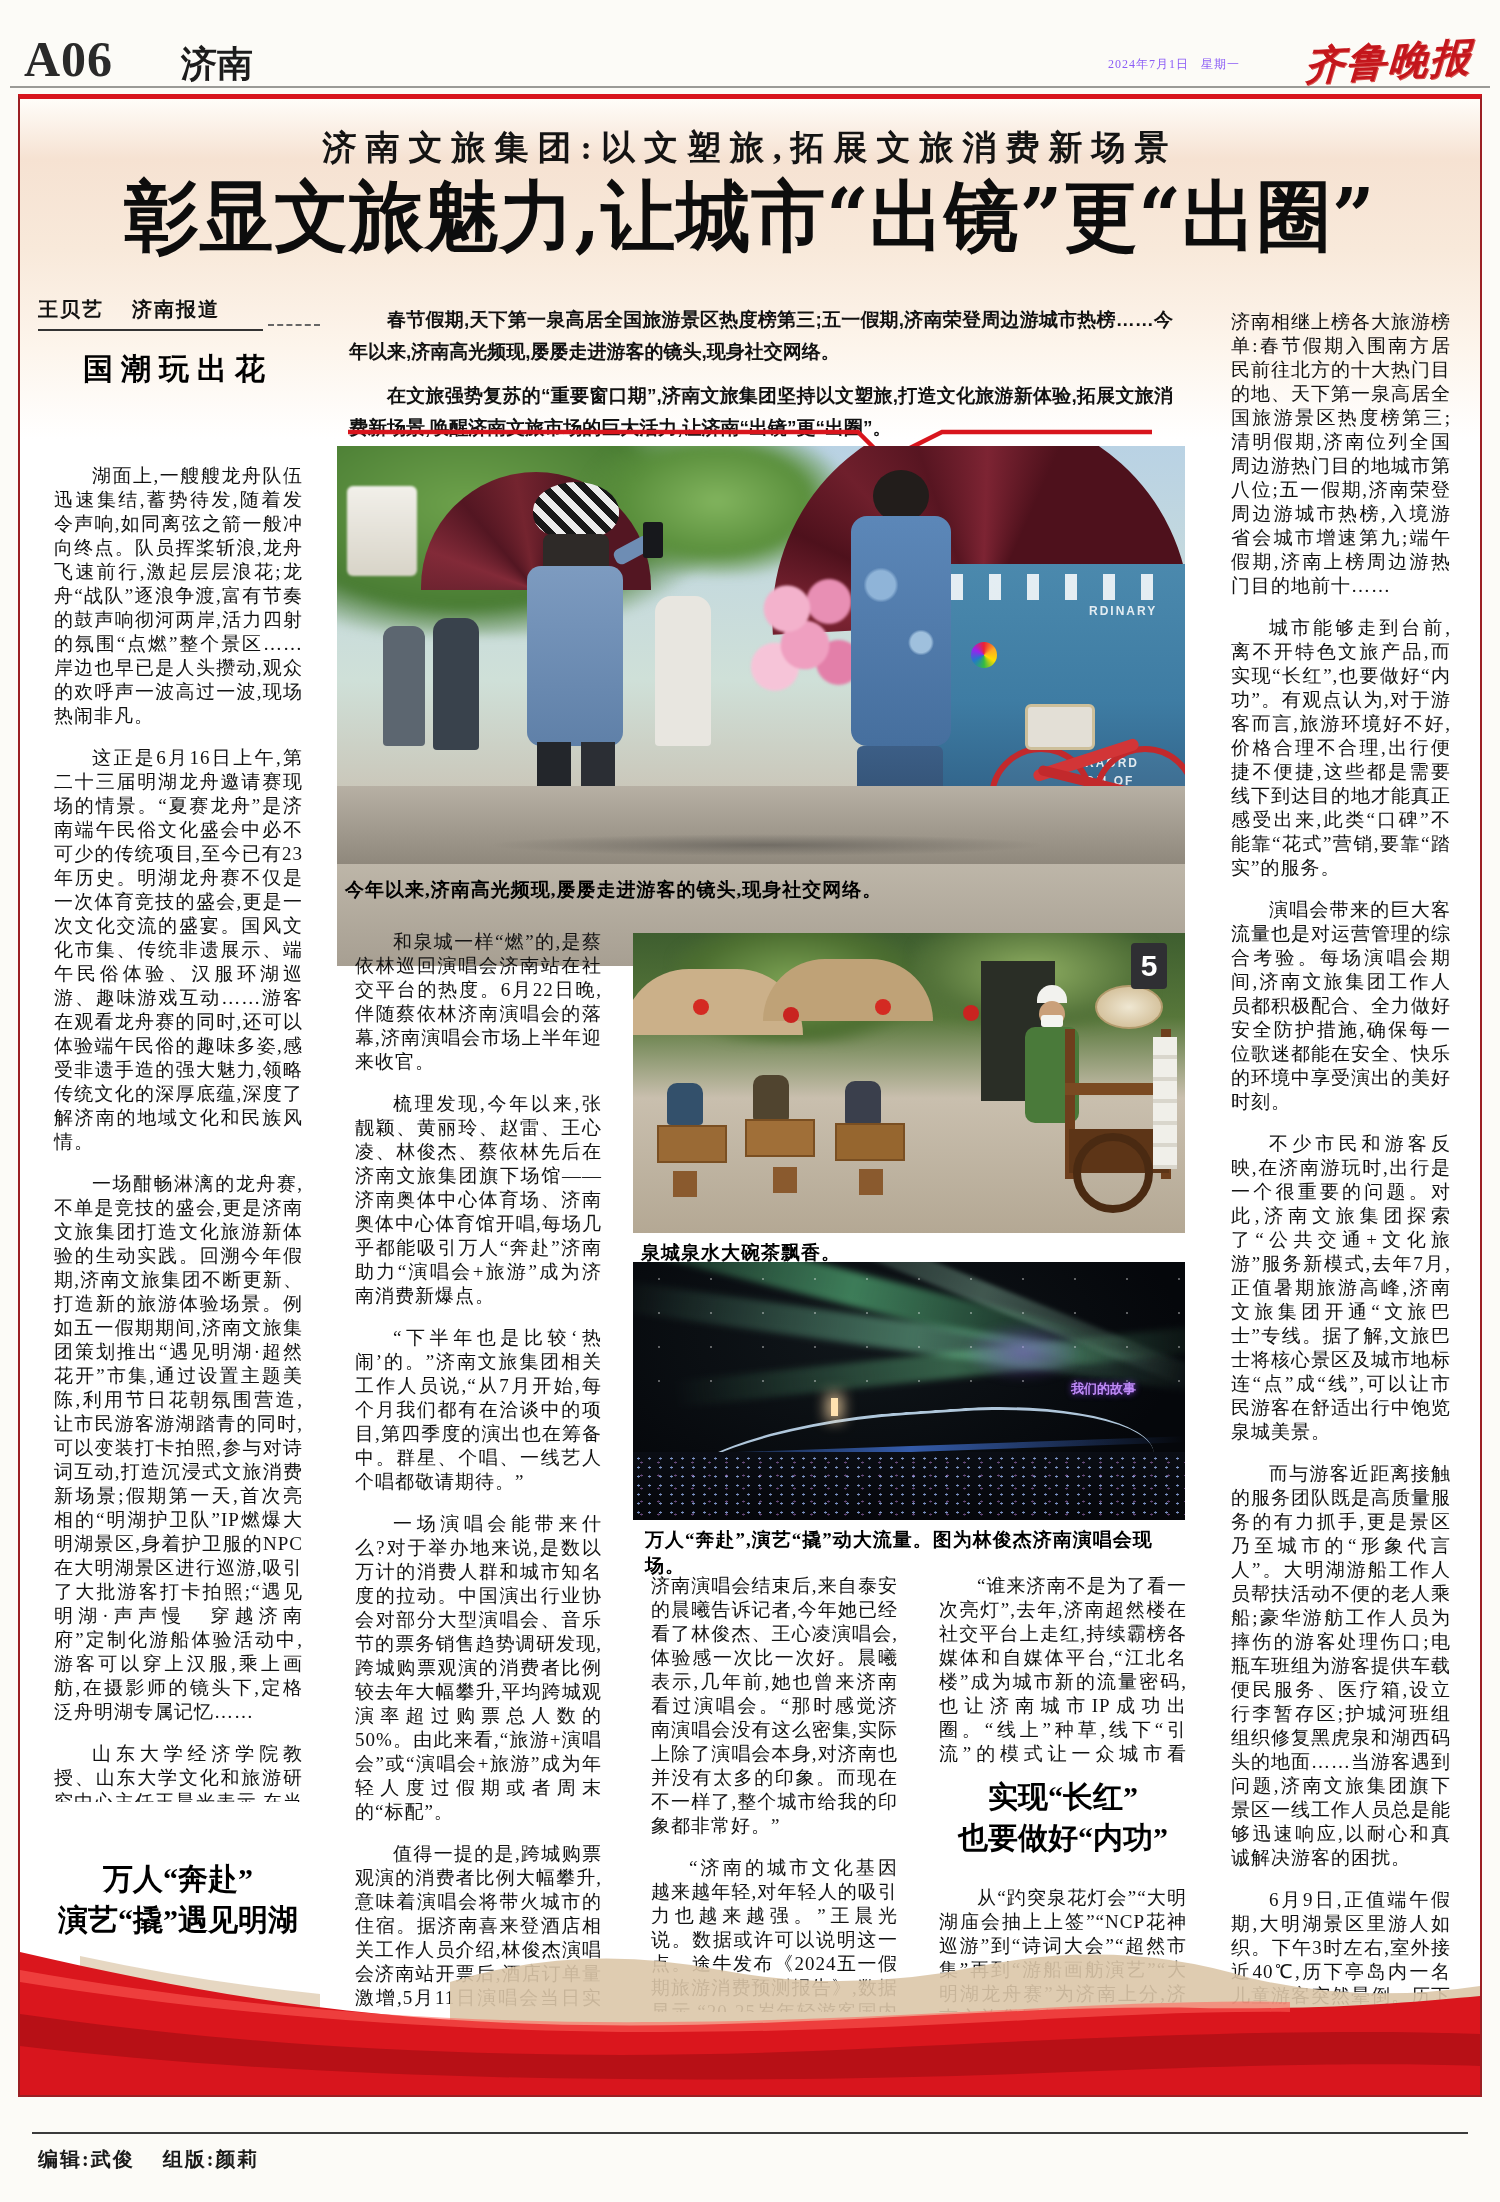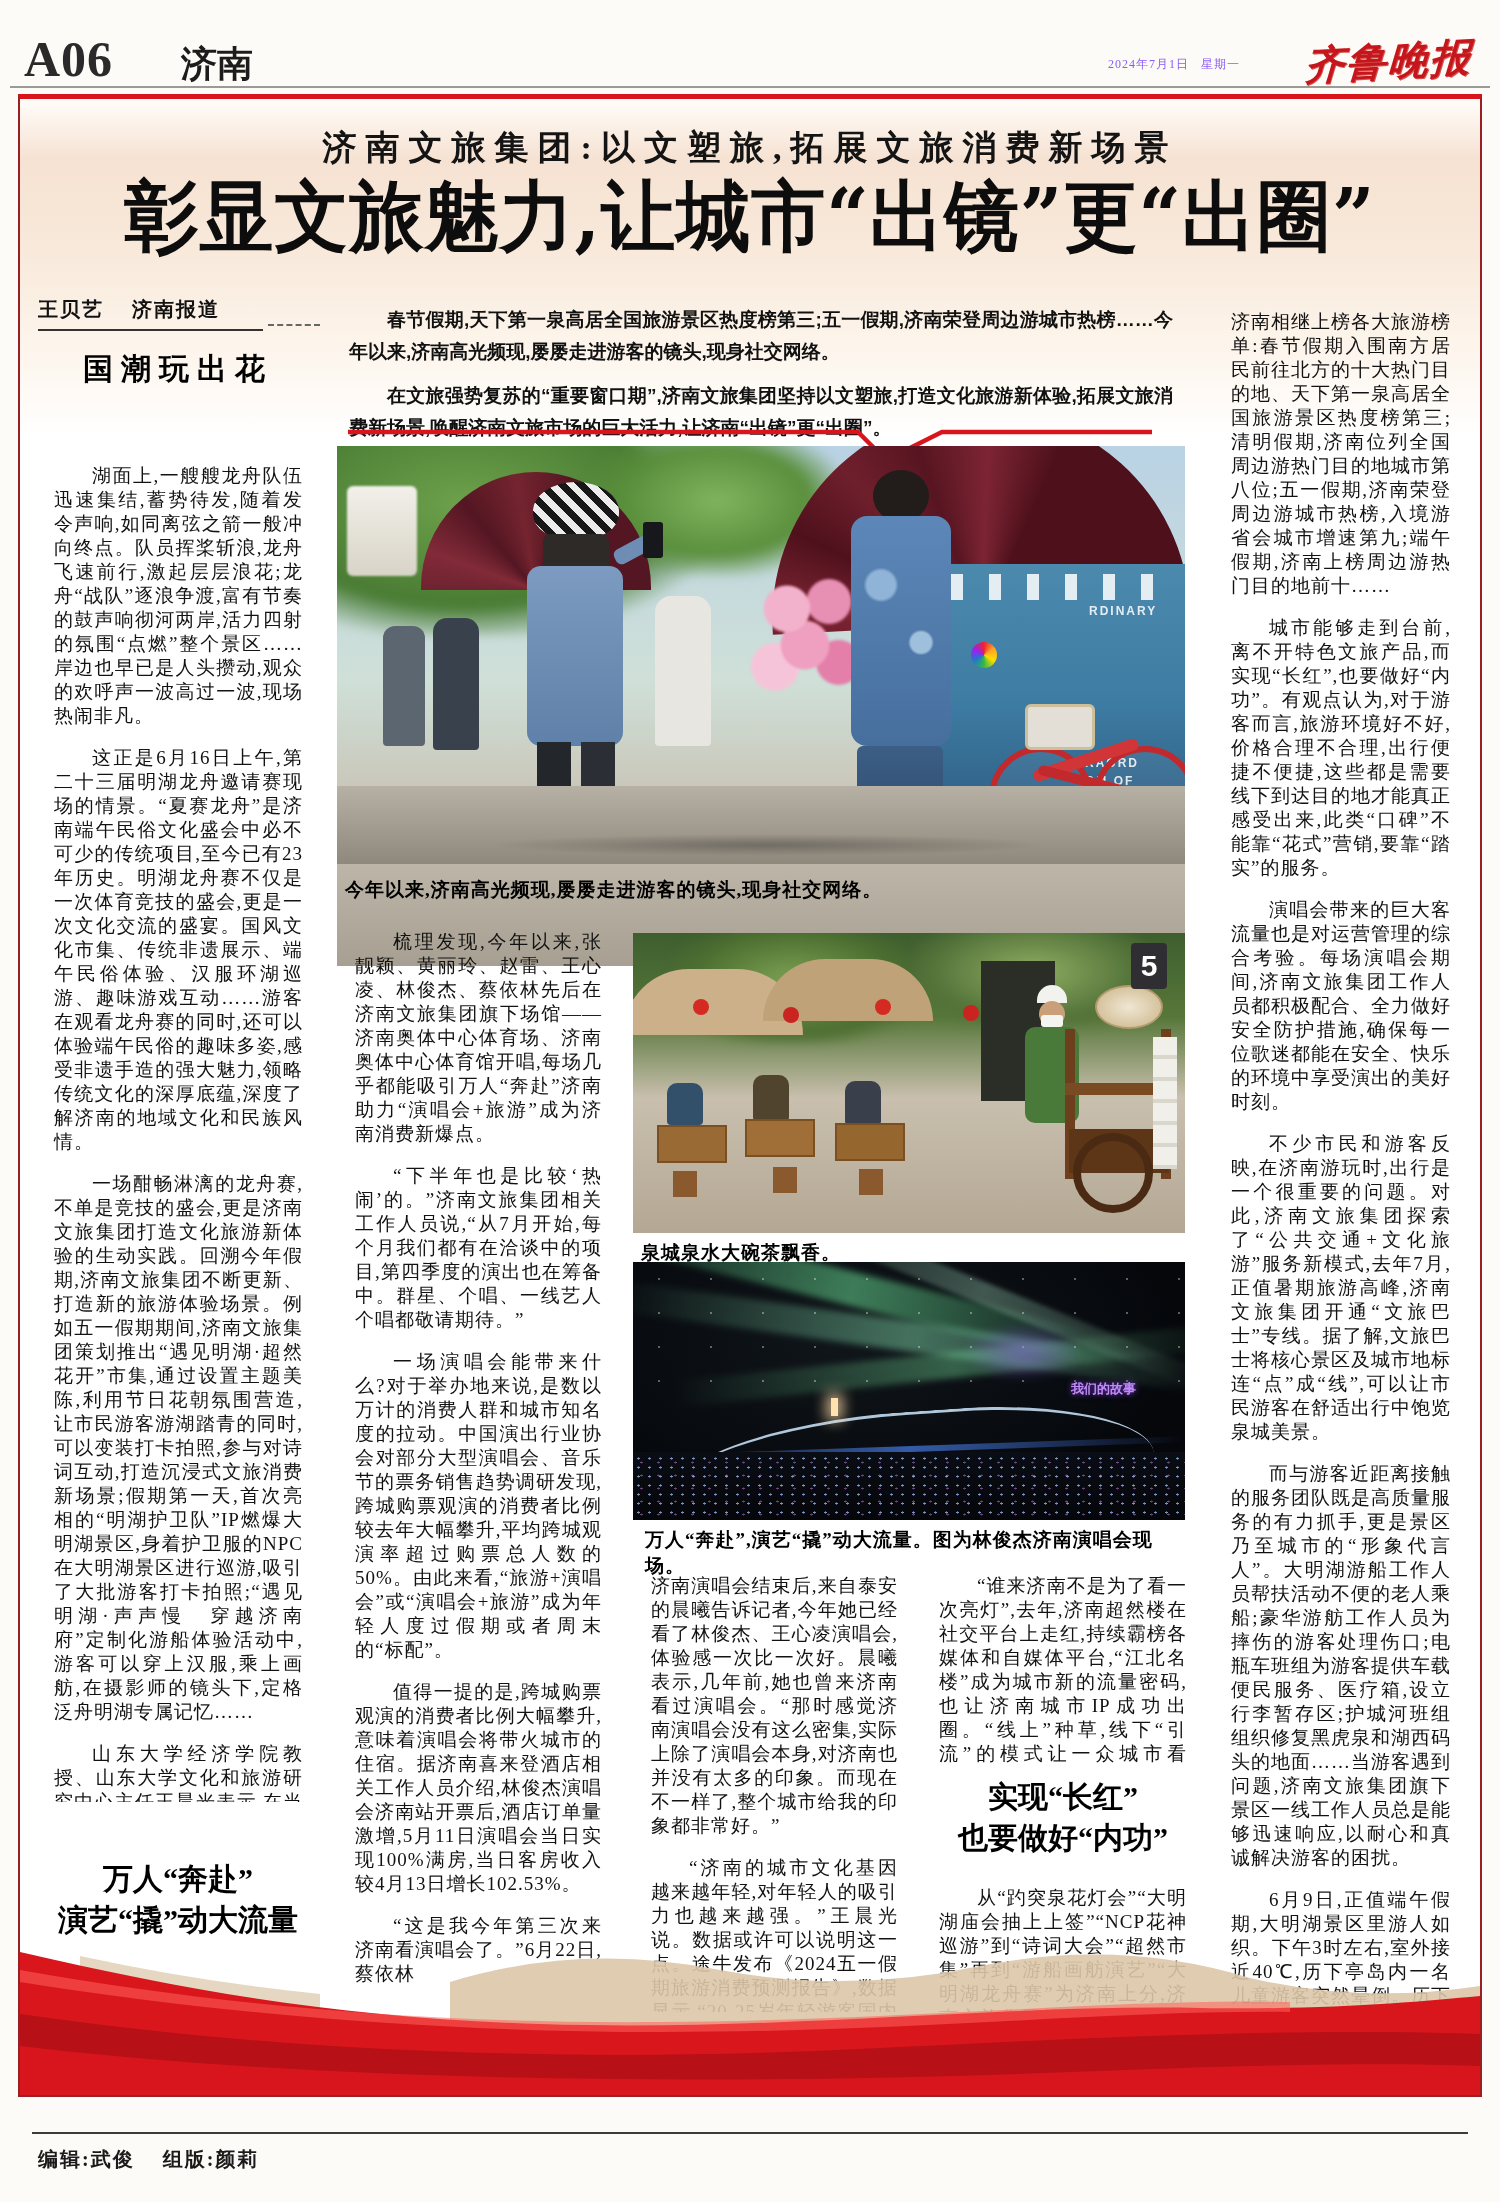--- a/index.html
+++ b/index.html
@@ -124,24 +124,25 @@
   </div>
   <div class="abs body-col" style="left:36px;top:446px;width:285px;height:1356px;">
     <p>湖面上,一艘艘龙舟队伍迅速集结,蓄势待发,随着发令声响,如同离弦之箭一般冲向终点。队员挥桨斩浪,龙舟飞速前行,激起层层浪花;龙舟“战队”逐浪争渡,富有节奏的鼓声响彻河两岸,活力四射的氛围“点燃”整个景区……岸边也早已是人头攒动,观众的欢呼声一波高过一波,现场热闹非凡。</p>
     <p>这正是6月16日上午,第二十三届明湖龙舟邀请赛现场的情景。“夏赛龙舟”是济南端午民俗文化盛会中必不可少的传统项目,至今已有23年历史。明湖龙舟赛不仅是一次体育竞技的盛会,更是一次文化交流的盛宴。国风文化市集、传统非遗展示、端午民俗体验、汉服环湖巡游、趣味游戏互动……游客在观看龙舟赛的同时,还可以体验端午民俗的趣味多姿,感受非遗手造的强大魅力,领略传统文化的深厚底蕴,深度了解济南的地域文化和民族风情。</p>
     <p>一场酣畅淋漓的龙舟赛,不单是竞技的盛会,更是济南文旅集团打造文化旅游新体验的生动实践。回溯今年假期,济南文旅集团不断更新、打造新的旅游体验场景。例如五一假期期间,济南文旅集团策划推出“遇见明湖·超然花开”市集,通过设置主题美陈,利用节日花朝氛围营造,让市民游客游湖踏青的同时,可以变装打卡拍照,参与对诗词互动,打造沉浸式文旅消费新场景;假期第一天,首次亮相的“明湖护卫队”IP燃爆大明湖景区,身着护卫服的NPC在大明湖景区进行巡游,吸引了大批游客打卡拍照;“遇见明湖·声声慢　穿越济南府”定制化游船体验活动中,游客可以穿上汉服,乘上画舫,在摄影师的镜头下,定格泛舟明湖专属记忆……</p>
     <p>山东大学经济学院教授、山东大学文化和旅游研究中心主任王晨光表示,在当下,游客对于情绪价值的诉求随着文化、科技引领的内容生态不断演化,文旅深度融合,“旅游+”跨界融合,也使得游客期望获得的情绪体验不断升级。同时,具有更强的探索欲、好奇心的年轻人成为旅游市场主体,他们不再满足于传统的景区游,相比于静态的风景,更强调参与、体验。</p>
 
   </div>
   <div class="abs subhead" style="left:35px;top:1858px;width:286px;">
     <div>万人“奔赴”</div>
-    <div>演艺“撬”动大流量</div>
+    <div>演艺“撬”遇见明湖</div>
   </div>
 
   <div class="abs body-col" style="left:337px;top:912px;width:283px;height:1100px;">
+    <p>和泉城一样“燃”的,是蔡依林巡回演唱会济南站在社交平台的热度。6月22日晚,伴随蔡依林济南演唱会的落幕,济南演唱会市场上半年迎来收官。</p>
     <p>梳理发现,今年以来,张靓颖、黄丽玲、赵雷、王心凌、林俊杰、蔡依林先后在济南文旅集团旗下场馆——济南奥体中心体育场、济南奥体中心体育馆开唱,每场几乎都能吸引万人“奔赴”济南助力“演唱会+旅游”成为济南消费新爆点。</p>
     <p>“下半年也是比较‘热闹’的。”济南文旅集团相关工作人员说,“从7月开始,每个月我们都有在洽谈中的项目,第四季度的演出也在筹备中。群星、个唱、一线艺人个唱都敬请期待。”</p>
     <p>一场演唱会能带来什么?对于举办地来说,是数以万计的消费人群和城市知名度的拉动。中国演出行业协会对部分大型演唱会、音乐节的票务销售趋势调研发现,跨城购票观演的消费者比例较去年大幅攀升,平均跨城观演率超过购票总人数的50%。由此来看,“旅游+演唱会”或“演唱会+旅游”成为年轻人度过假期或者周末的“标配”。</p>
     <p>值得一提的是,跨城购票观演的消费者比例大幅攀升,意味着演唱会将带火城市的住宿。据济南喜来登酒店相关工作人员介绍,林俊杰演唱会济南站开票后,酒店订单量激增,5月11日演唱会当日实现100%满房,当日客房收入较4月13日增长102.53%。</p>
     <p>“这是我今年第三次来济南看演唱会了。”6月22日,蔡依林</p>
   </div>
 
   <div class="abs photo" style="left:633px;top:933px;width:552px;height:300px;background:linear-gradient(180deg,#3e5e2f 0%,#57773a 28%,#c9bfae 55%,#b4a894 100%);">
     <div class="abs" style="left:40px;top:-10px;width:240px;height:120px;background:radial-gradient(ellipse,#7ea455 0%,#4c6e30 60%,rgba(0,0,0,0) 80%);filter:blur(5px);"></div>
     <div class="abs" style="left:280px;top:-16px;width:240px;height:110px;background:radial-gradient(ellipse,#8fae62 0%,#54733a 60%,rgba(0,0,0,0) 80%);filter:blur(5px);"></div>

